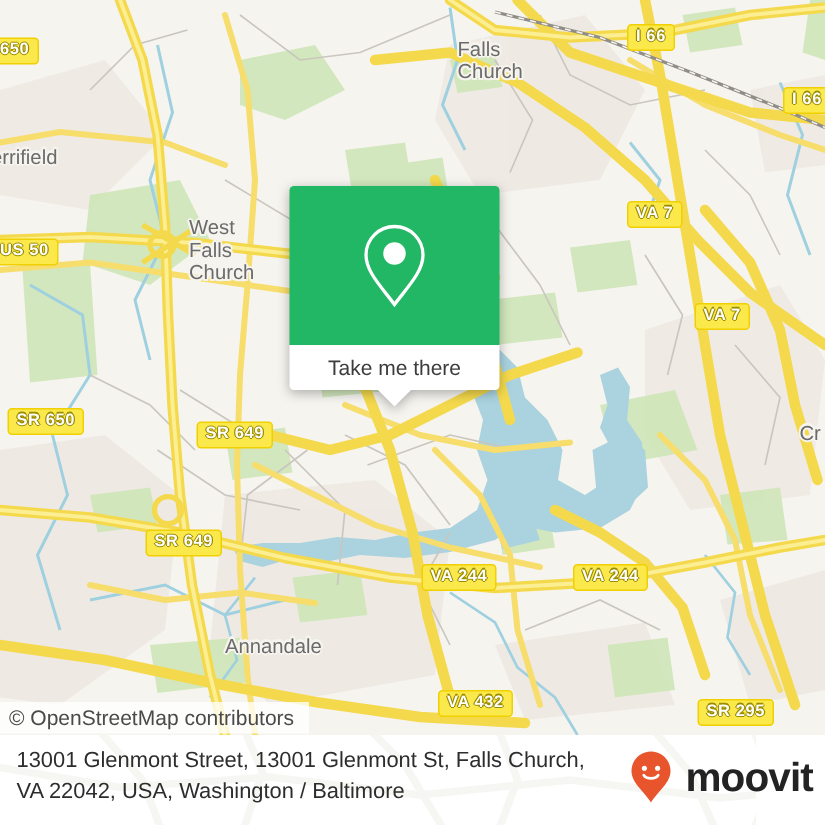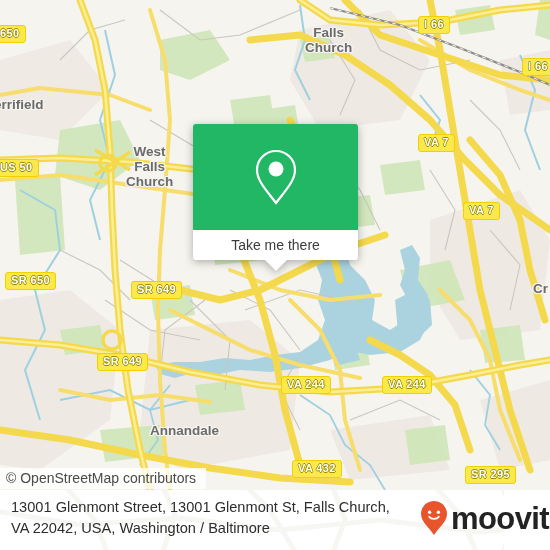--- a/index.html
+++ b/index.html
@@ -35,22 +35,21 @@
     display: block;
   }
 
   
   .place-label {
     position: absolute;
     color: #6b6b6b;
     font-family: "Liberation Sans", sans-serif;
     font-size: 13.5px;
     line-height: 15px;
-    font-weight: 700;
-    text-align: center;
+    font-weight: 400;
     white-space: pre;
     text-shadow:
        1.4px 0 0 #f6f4ef, -1.4px 0 0 #f6f4ef,
        0 1.4px 0 #f6f4ef, 0 -1.4px 0 #f6f4ef,
        1px 1px 0 #f6f4ef, -1px 1px 0 #f6f4ef,
        1px -1px 0 #f6f4ef, -1px -1px 0 #f6f4ef;
     pointer-events: none;
   }
 
   
@@ -69,21 +68,21 @@
     text-shadow: 0.8px 0 0 #9a8c00, -0.8px 0 0 #9a8c00,
                  0 0.8px 0 #9a8c00, 0 -0.8px 0 #9a8c00;
     line-height: 13px;
   }
 
   
   #popup-card {
     position: absolute;
     left: 193px;
     top: 124px;
-    width: 165px;
+    width: 140px;
     filter: drop-shadow(0 2px 4px rgba(0,0,0,0.30));
     text-align: right;
   }
   #card-green {
     background: #22b765;
     height: 106px;
     border-radius: 3px 3px 0 0;
     display: flex;
     align-items: center;
     justify-content: center;
@@ -160,25 +159,25 @@
     position: absolute;
     left: 420px;
     top: 500px;
     display: flex;
     align-items: center;
   }
   #moovit-pin-icon svg { display: block; }
   #moovit-wordmark {
     color: #232323;
     font-family: "Liberation Sans", sans-serif;
-    font-size: 31px;
+    font-size: 27px;
     font-weight: bold;
     letter-spacing: -0.6px;
     line-height: 31px;
-    margin-left: 3px;
+    margin-left: 9px;
   }
 </style>
 </head>
 <body>
 
 <div id="app">
 
   <div id="map-area">
 
     <svg id="map-svg" viewBox="0 0 550 490" xmlns="http://www.w3.org/2000/svg">

